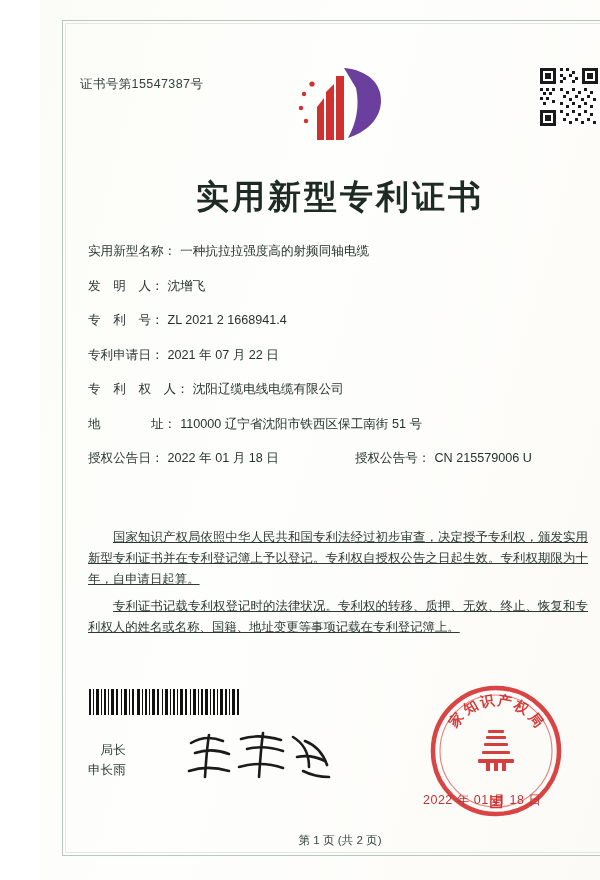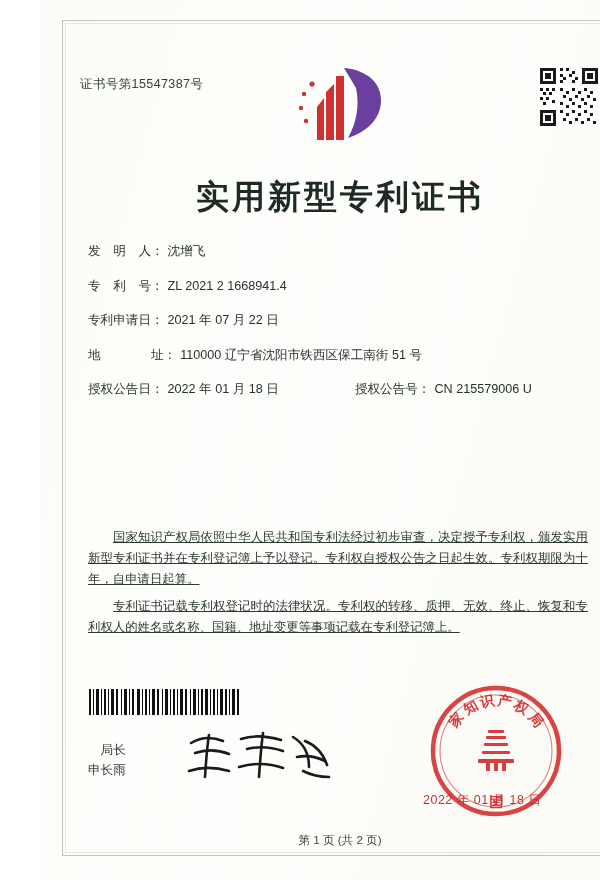--- a/index.html
+++ b/index.html
@@ -270,30 +270,38 @@
           <rect x="49" y="52" width="3" height="3"></rect>
           <rect x="55" y="55" width="3" height="3"></rect>
       </g>
     </svg>
   </div>
 
   <div class="title">实用新型专利证书</div>
 
   <div class="fields">
     <div class="field-row">
+      <span class="field-label">实用新型名称：</span>
+      <span class="field-value">一种抗拉拉强度高的射频同轴电缆</span>
+    </div>
+    <div class="field-row">
       <span class="field-label">发　明　人：</span>
       <span class="field-value">沈增飞</span>
     </div>
     <div class="field-row">
       <span class="field-label">专　利　号：</span>
       <span class="field-value">ZL 2021 2 1668941.4</span>
     </div>
     <div class="field-row">
       <span class="field-label">专利申请日：</span>
       <span class="field-value">2021 年 07 月 22 日</span>
+    </div>
+    <div class="field-row">
+      <span class="field-label">专　利　权　人：</span>
+      <span class="field-value">沈阳辽缆电线电缆有限公司</span>
     </div>
     <div class="field-row">
       <span class="field-label">地　　　　址：</span>
       <span class="field-value">110000 辽宁省沈阳市铁西区保工南街 51 号</span>
     </div>
     <div class="field-row wide">
       <span class="field-label">授权公告日：</span>
       <span class="field-value">2022 年 01 月 18 日</span>
       <span class="field-label2">授权公告号：</span>
       <span class="field-value">CN 215579006 U</span>

